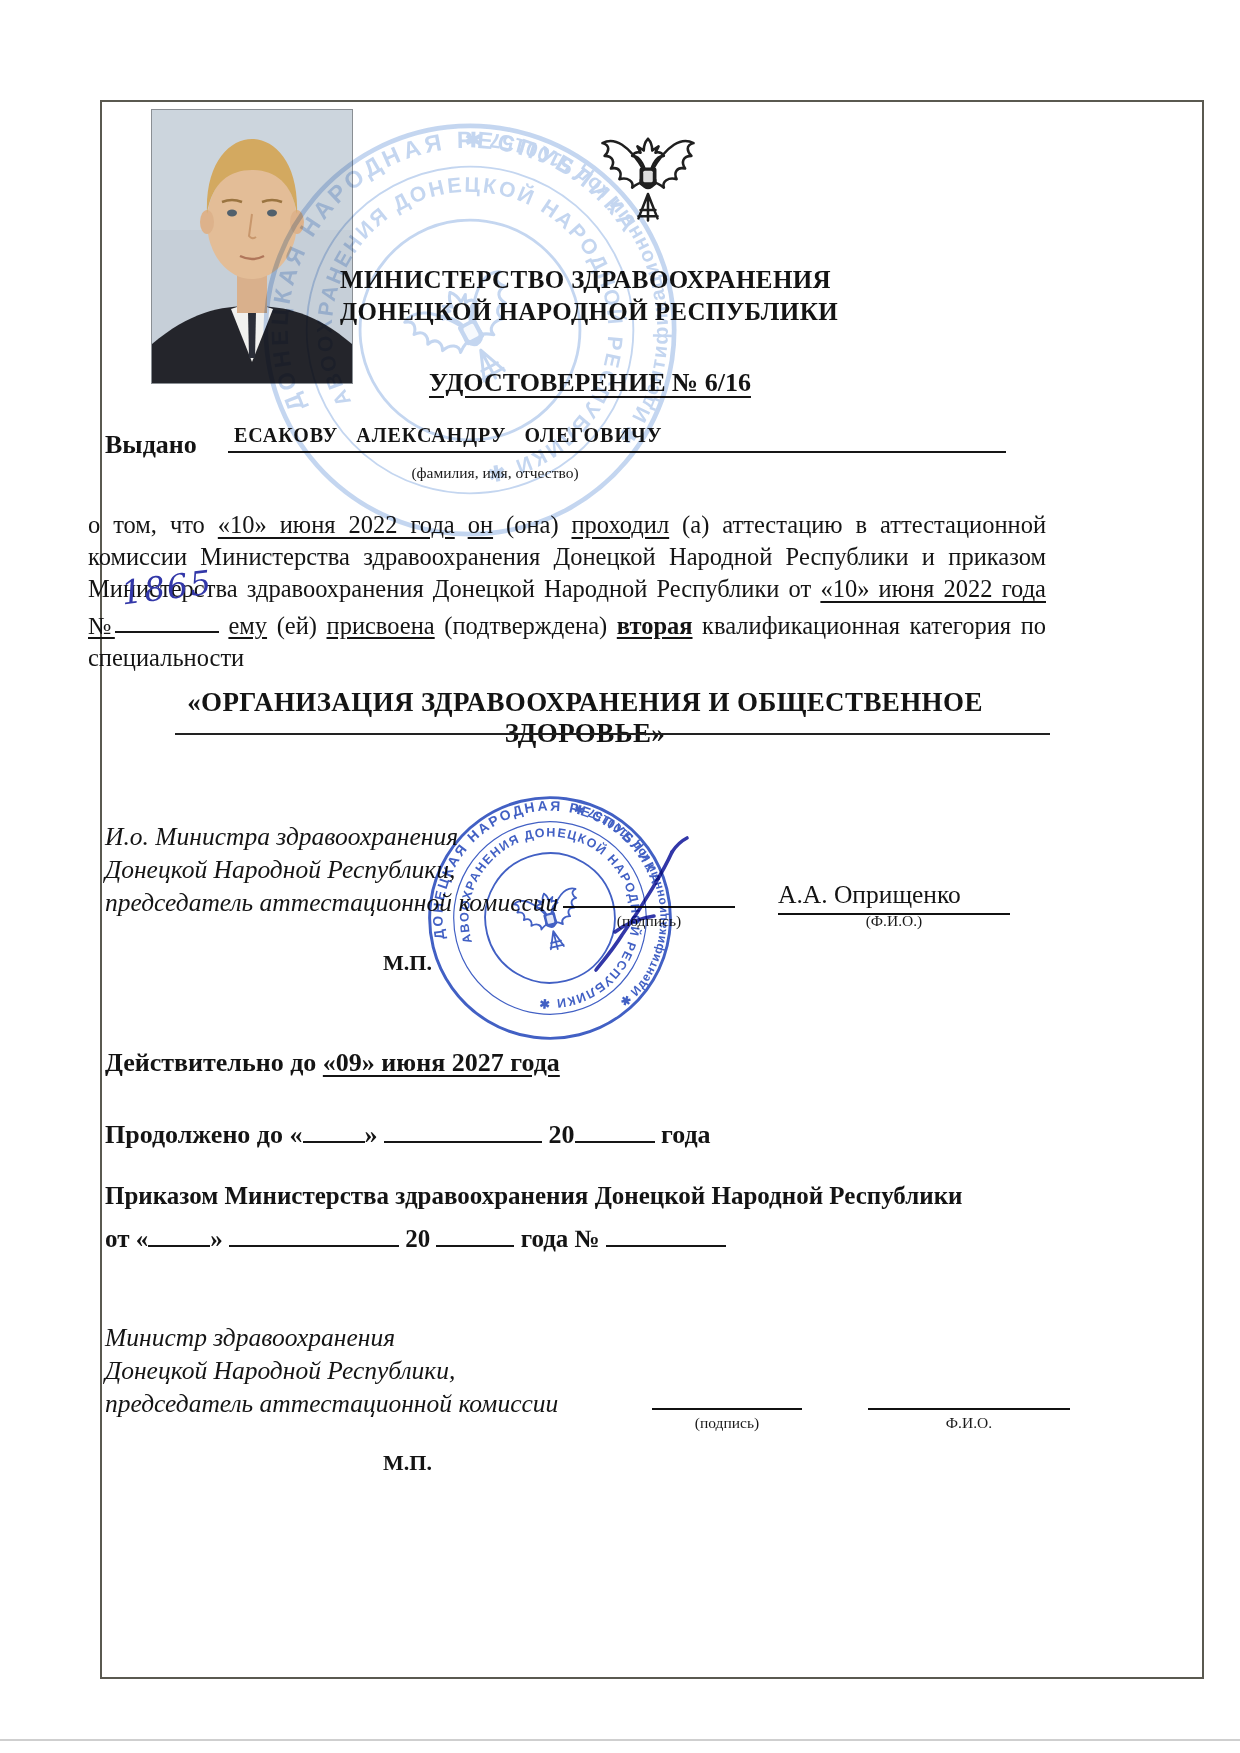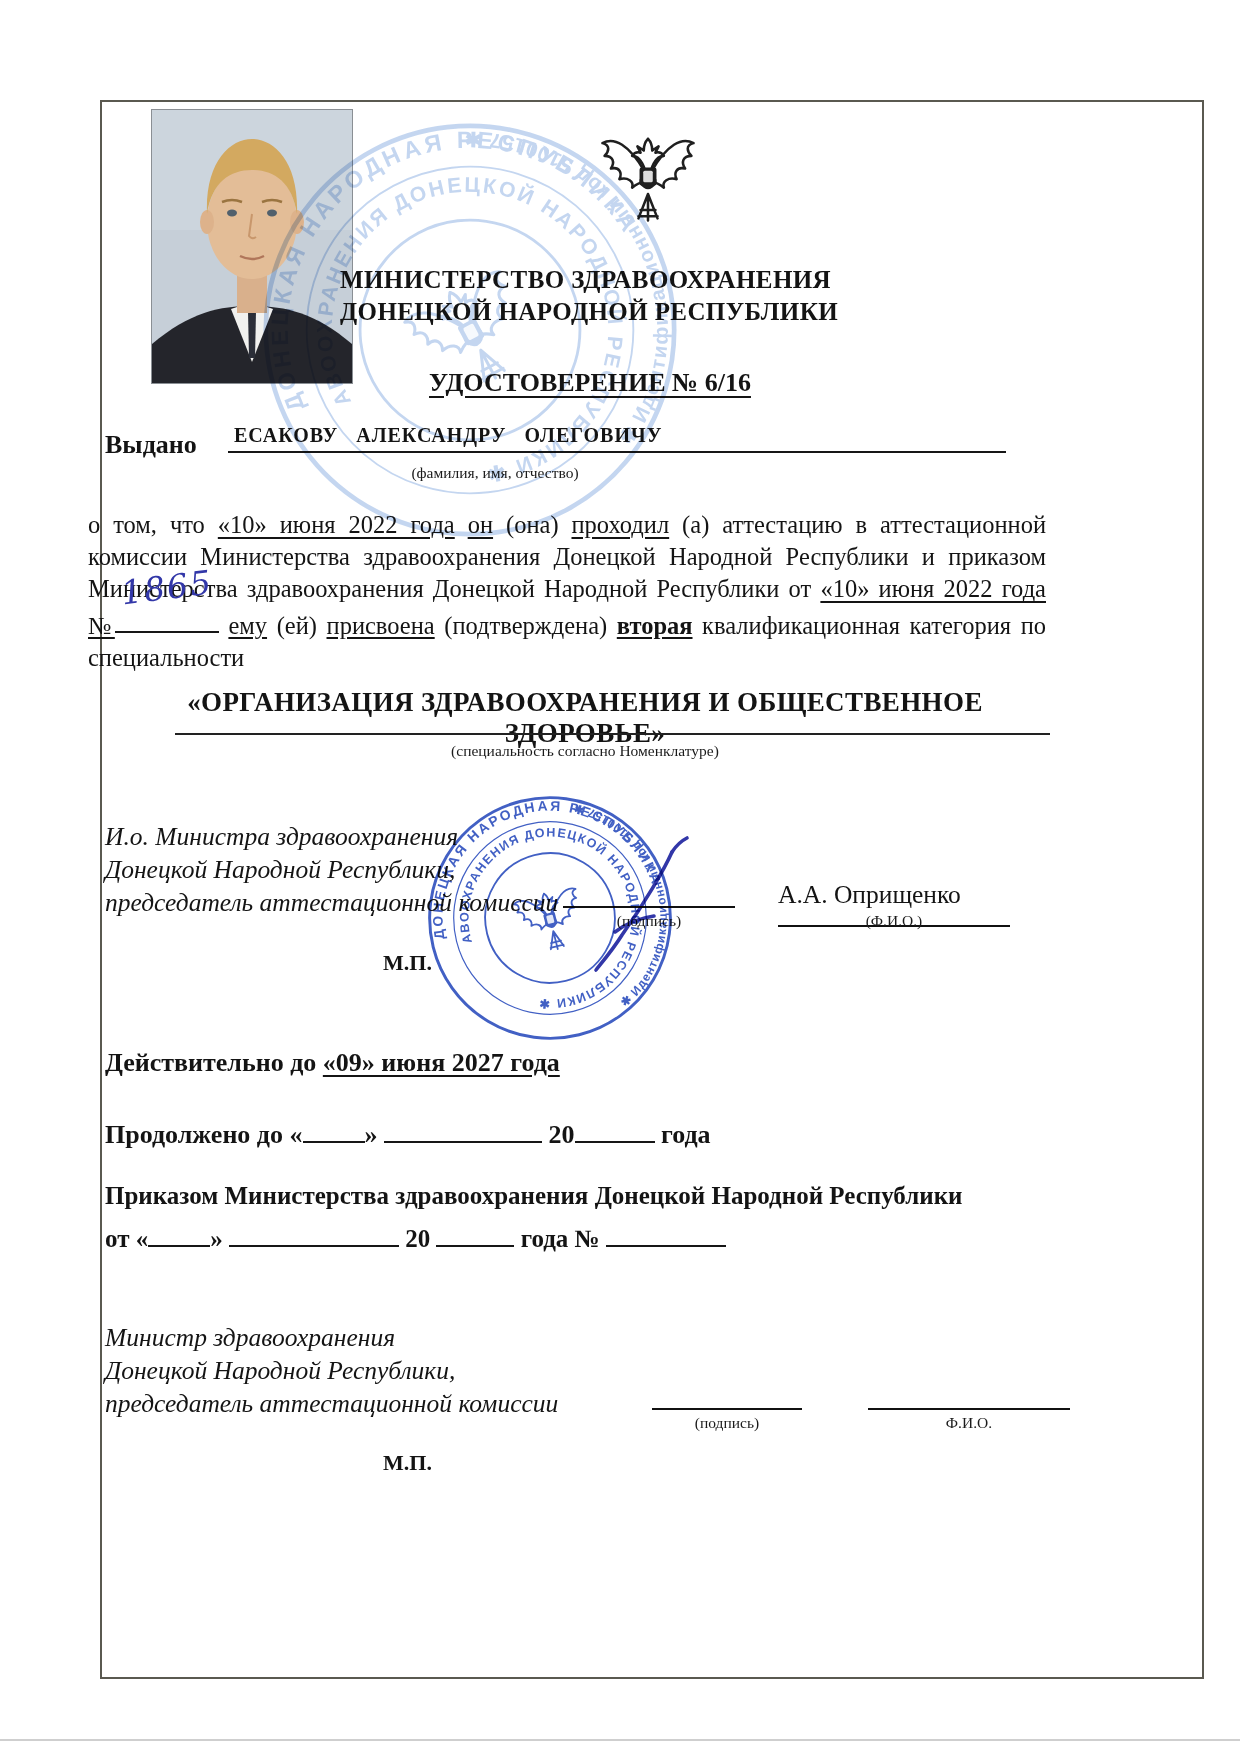--- a/index.html
+++ b/index.html
@@ -19,21 +19,21 @@
   .small-cap{font-size:15.5px;color:#1b1b1b;}
   .name-cap{left:330px;top:464px;width:330px;}
   .para{left:88px;top:509px;width:958px;font-size:24.5px;line-height:32.2px;text-align:justify;}
   .blank{display:inline-block;border-bottom:2px solid #161616;height:1.05em;vertical-align:baseline;position:relative;}
   .handwrite{position:absolute;left:6px;top:-34px;font-family:"DejaVu Serif", serif;font-style:italic;
              font-size:33px;color:#3237a8;transform:rotate(-7deg);letter-spacing:2px;white-space:nowrap;}
   .spec-title{left:105px;top:687px;width:960px;font-size:27px;font-weight:700;text-align:center;letter-spacing:.4px;}
   .rule{background:#222222;height:2px;}
   .sig-block{font-size:25.5px;line-height:33px;font-style:italic;}
   .sign-line{height:2px;background:#111111;}
-  .fio-wrap{left:778px;top:880px;width:232px;border-bottom:2px solid #111111;padding-bottom:15px;font-size:25.5px;}
+  .fio-wrap{left:778px;top:880px;width:232px;border-bottom:2px solid #111111;padding-bottom:3px;font-size:25.5px;}
   .mp{font-size:22px;font-weight:bold;}
   .valid-line{left:105px;top:1048px;font-size:26px;font-weight:700;}
   .ext-line{left:105px;top:1114px;font-size:26px;font-weight:700;}
   .order1{left:105px;top:1182px;font-size:25px;font-weight:700;}
   .order2{left:105px;top:1219px;font-size:25px;font-weight:700;}
   .stamp{mix-blend-mode:multiply;}
   .stamp text{font-family:"Liberation Sans", sans-serif;font-weight:700;}
   .scan-line{left:0;top:1739px;width:1240px;height:2px;background:#cfcfcf;}
   .photo{left:152px;top:110px;width:200px;height:273px;outline:1px solid #8a8f94;}
 </style>
@@ -105,21 +105,20 @@
     <span class="u">ему</span>
     <span>(ей)</span>
     <span class="u">присвоена</span>
     <span>(подтверждена)</span>
     <span class="u b">вторая</span>
     <span>квалификационная категория по специальности</span>
   </div>
 
   <div class="abs spec-title">«ОРГАНИЗАЦИЯ ЗДРАВООХРАНЕНИЯ И ОБЩЕСТВЕННОЕ ЗДОРОВЬЕ»</div>
   <div class="abs rule" style="left:175px;top:733px;width:875px"></div>
-  <div class="abs small-cap center" style="left:105px;top:742px;width:960px">(специальность согласно Номенклатуре)</div>
 
   <svg class="abs stamp" style="left:258px;top:118px;width:424px;height:424px;transform:rotate(-28deg);color:#7ca4de;opacity:.45" viewBox="0 0 270 270">
     <g fill="none" stroke="currentColor">
       <circle cx="135" cy="135" r="130" stroke-width="3"></circle>
       <circle cx="135" cy="135" r="104" stroke-width="1.2"></circle>
       <circle cx="135" cy="135" r="70" stroke-width="1.8"></circle>
     </g>
     <defs>
       <path id="ftop" d="M 19,135 a 116,116 0 1,1 232,0 a 116,116 0 1,1 -232,0"></path>
       <path id="fbot" d="M 9,135 a 126,126 0 1,0 252,0 a 126,126 0 1,0 -252,0"></path>

